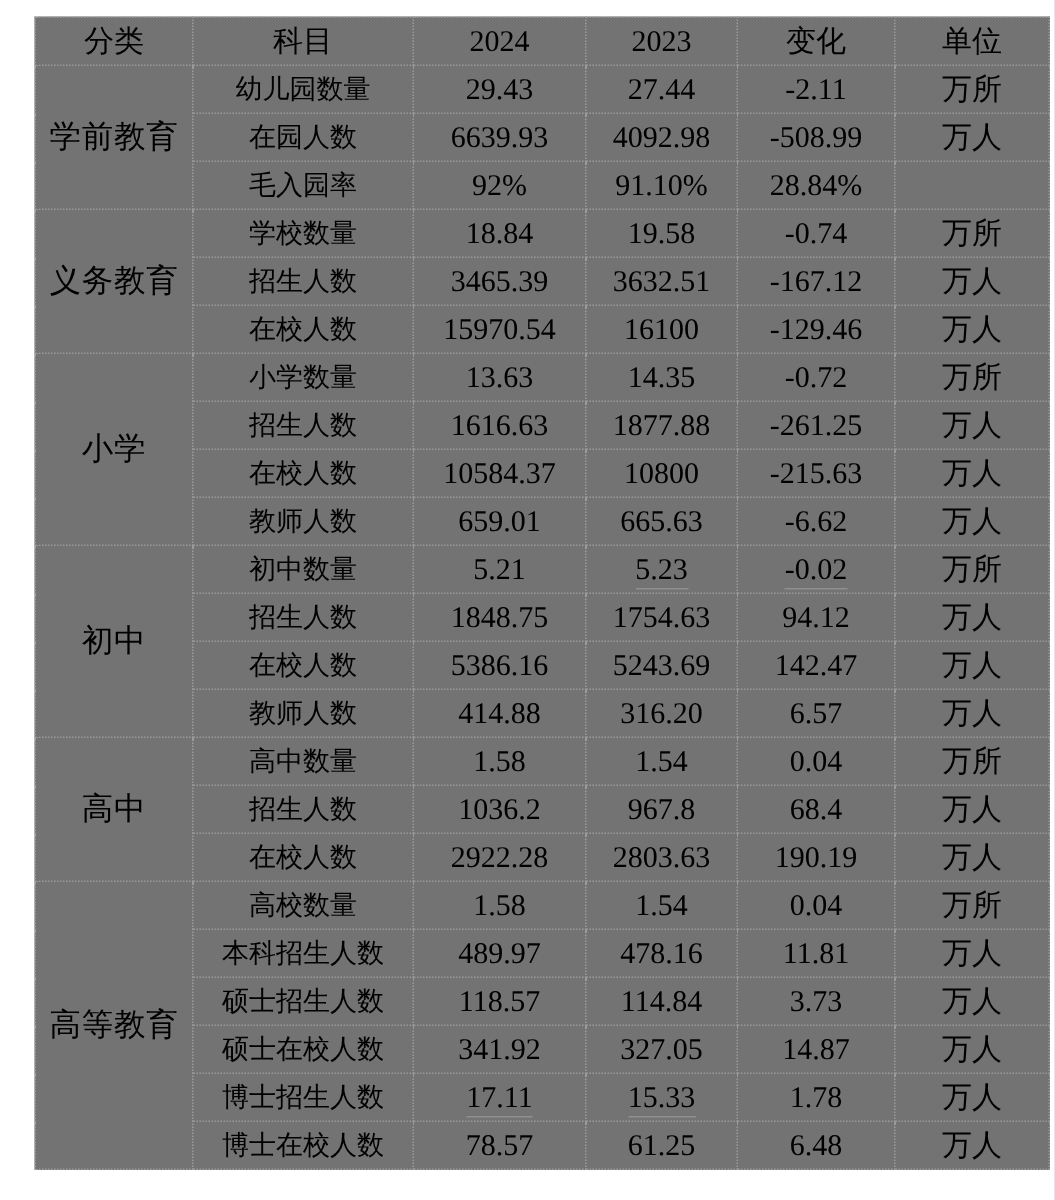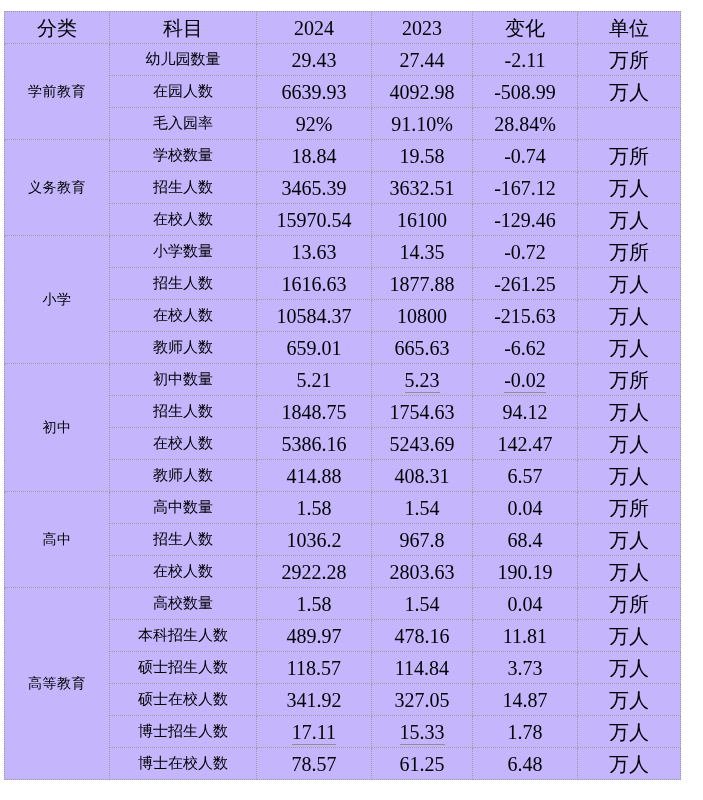--- a/index.html
+++ b/index.html
@@ -14,25 +14,25 @@
     font-family: "Liberation Serif", "DejaVu Serif", serif;
     color: #000000;
   }
   .page {
     position: absolute;
     inset: 0;
     background: #ffffff;
   }
   table.stats {
     position: absolute;
-    left: 4px;
+    left: 23px;
     top: 11px;
     border-collapse: collapse;
     table-layout: fixed;
-    background: #c4b5fd;
+    background: #737373;
   }
   table.stats col.c0 { width: 105px; }
   table.stats col.c1 { width: 147px; }
   table.stats col.c2 { width: 115px; }
   table.stats col.c3 { width: 101px; }
   table.stats col.c4 { width: 105px; }
   table.stats col.c5 { width: 103px; }
   table.stats th,
   table.stats td {
     border: 1px dotted var(--border-color, #9b9b9b);
@@ -41,25 +41,25 @@
     height: 31px;
     padding: 0 2px;
     font-size: 20px;
     font-weight: normal;
     line-height: 1.1;
     white-space: nowrap;
     overflow: hidden;
     color: var(--text-color, #000000);
   }
   table.stats td.cat {
-    font-size: 14px;
+    font-size: 21px;
     letter-spacing: 0.5px;
   }
   table.stats td.subject {
-    font-size: 15px;
+    font-size: 18px;
     font-family: Liberation Serif, serif;
   }
   .u {
     border-bottom: 1px solid var(--underline-color, #8f8f8f);
     padding-bottom: 1px;
   }
 </style>
 </head>
 <body style="background: rgb(255, 255, 255);">
 
@@ -175,21 +175,21 @@
         <tr>
           <td class="subject">在校人数</td>
           <td>5386.16</td>
           <td>5243.69</td>
           <td>142.47</td>
           <td>万人</td>
         </tr>
         <tr>
           <td class="subject">教师人数</td>
           <td>414.88</td>
-          <td>408.31</td>
+          <td>316.20</td>
           <td>6.57</td>
           <td>万人</td>
         </tr>
         <tr>
           <td rowspan="3" class="cat">高中</td>
           <td class="subject">高中数量</td>
           <td>1.58</td>
           <td>1.54</td>
           <td>0.04</td>
           <td>万所</td>

